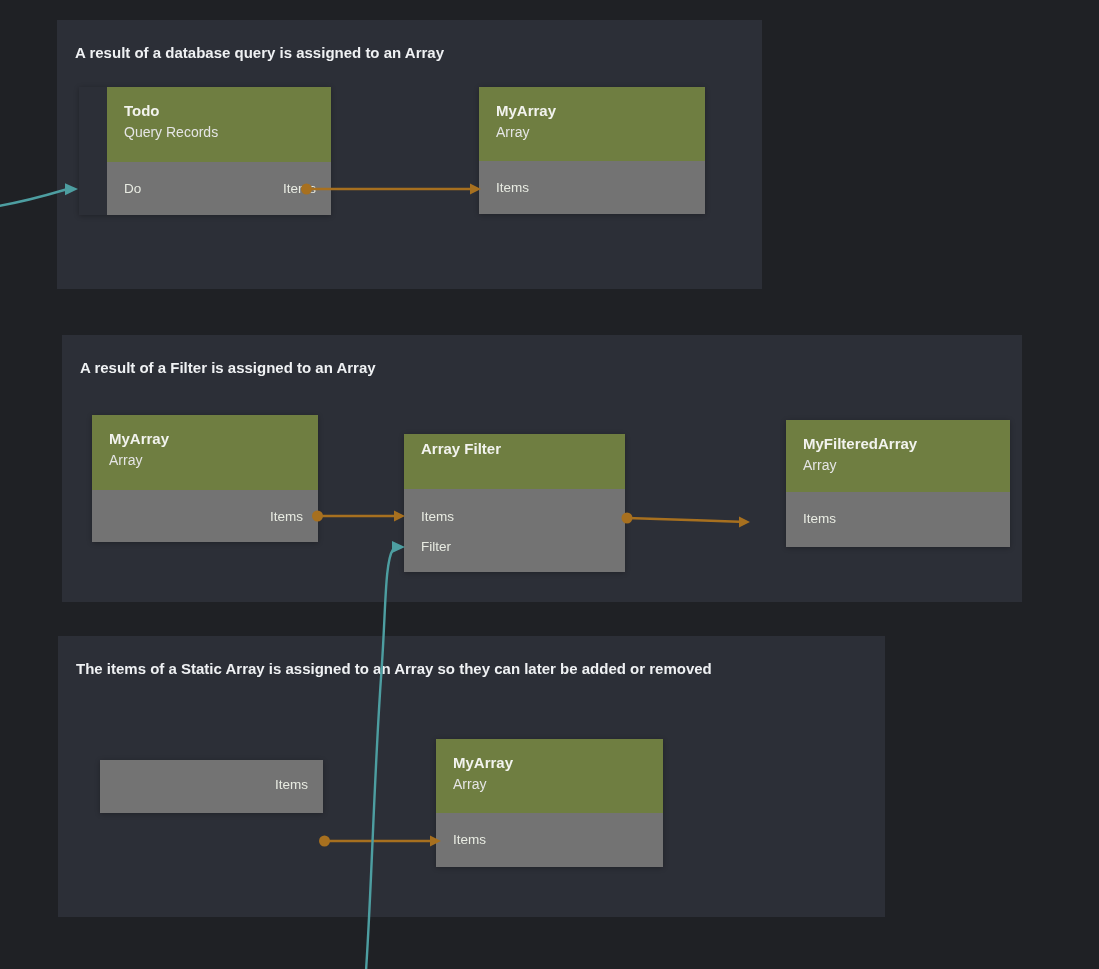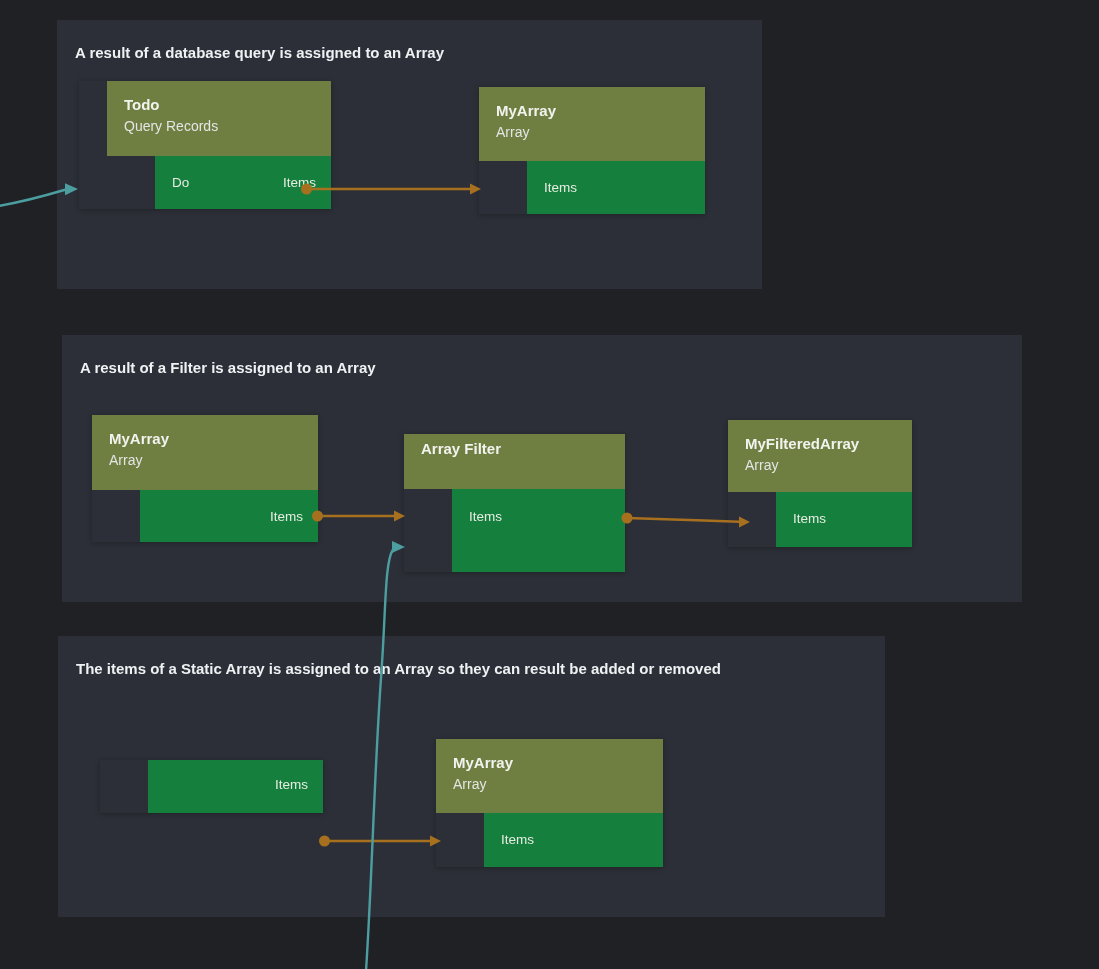--- a/index.html
+++ b/index.html
@@ -15,41 +15,41 @@
   #g2{left:62px;top:335px;width:960px;height:267px;}
   #g3{left:58px;top:636px;width:827px;height:281px;}
   .group-title{
     margin:0;padding:23px 22px 0 18px;
     font-size:15px;font-weight:700;color:#eff1f3;line-height:20px;
   }
   
   .node{position:absolute;z-index:2;box-shadow:0 1px 5px rgba(0,0,0,0.28);}
   .node-header{background:#6f7e41;box-sizing:border-box;padding:13px 16px 0 17px;}
   .node-header.center{display:flex;align-items:flex-start;padding-top:4px;}
-  .node-body{background:#15803d;box-sizing:border-box;padding-top:12px;margin-left:48px;}
+  .node-body{background:#737373;box-sizing:border-box;padding-top:12px;}
   .node-title{font-size:15px;font-weight:700;color:#f2f3ee;line-height:22px;}
   .node-subtitle{font-size:14px;font-weight:400;color:#e5e5e5;line-height:20px;}
   .port-row{display:flex;align-items:center;height:30px;padding:0 15px 0 17px;box-sizing:border-box;}
   .port-row.right{justify-content:flex-end;}
   .port-row.both{justify-content:space-between;}
   .port{font-size:13.5px;color:#e8ebe2;line-height:16px;}
   
-  #n-todo{left:79px;top:81px;width:224px;padding-left:28px;}
+  #n-todo{left:79px;top:87px;width:224px;padding-left:28px;}
   #n-todo .node-header{height:75px;}
   #n-todo .node-body{height:53px;}
   #n-myarray-1{left:479px;top:87px;width:226px;}
   #n-myarray-1 .node-header{height:74px;}
   #n-myarray-1 .node-body{height:53px;}
   #n-myarray-2{left:92px;top:415px;width:226px;}
   #n-myarray-2 .node-header{height:75px;}
   #n-myarray-2 .node-body{height:52px;}
   #n-array-filter{left:404px;top:434px;width:221px;}
   #n-array-filter .node-header{height:55px;}
   #n-array-filter .node-body{height:83px;padding-top:13px;}
-  #n-myfilteredarray{left:728px;top:420px;width:184px;}
+  #n-myfilteredarray{left:786px;top:420px;width:224px;}
   #n-myfilteredarray .node-header{height:72px;}
   #n-myfilteredarray .node-body{height:55px;}
   #n-static-array{left:100px;top:760px;width:223px;}
   #n-static-array .node-header{height:55px;}
   #n-static-array .node-body{height:53px;padding-top:10px;}
   #n-myarray-3{left:436px;top:739px;width:227px;}
   #n-myarray-3 .node-header{height:74px;}
   #n-myarray-3 .node-body{height:54px;}
   
   .wires{position:absolute;left:0;top:0;z-index:10;pointer-events:none;}
@@ -59,21 +59,21 @@
 
 <div class="canvas">
 
   <section class="group" id="g1">
     <h2 class="group-title">A result of a database query is assigned to an Array</h2>
   </section>
   <section class="group" id="g2">
     <h2 class="group-title">A result of a Filter is assigned to an Array</h2>
   </section>
   <section class="group" id="g3">
-    <h2 class="group-title">The items of a Static Array is assigned to an Array so they can result be added or removed</h2>
+    <h2 class="group-title">The items of a Static Array is assigned to an Array so they can later be added or removed</h2>
   </section>
 
   <div class="node" id="n-todo">
     <div class="node-header">
       <div class="node-title">Todo</div>
       <div class="node-subtitle">Query Records</div>
     </div>
     <div class="node-body">
       <div class="port-row both">
         <span class="port">Do</span>
@@ -106,20 +106,23 @@
     </div>
   </div>
 
   <div class="node" id="n-array-filter">
     <div class="node-header center">
       <div class="node-title">Array Filter</div>
     </div>
     <div class="node-body">
       <div class="port-row">
         <span class="port">Items</span>
+      </div>
+      <div class="port-row">
+        <span class="port">Filter</span>
       </div>
     </div>
   </div>
 
   <div class="node" id="n-myfilteredarray">
     <div class="node-header">
       <div class="node-title">MyFilteredArray</div>
       <div class="node-subtitle">Array</div>
     </div>
     <div class="node-body">

